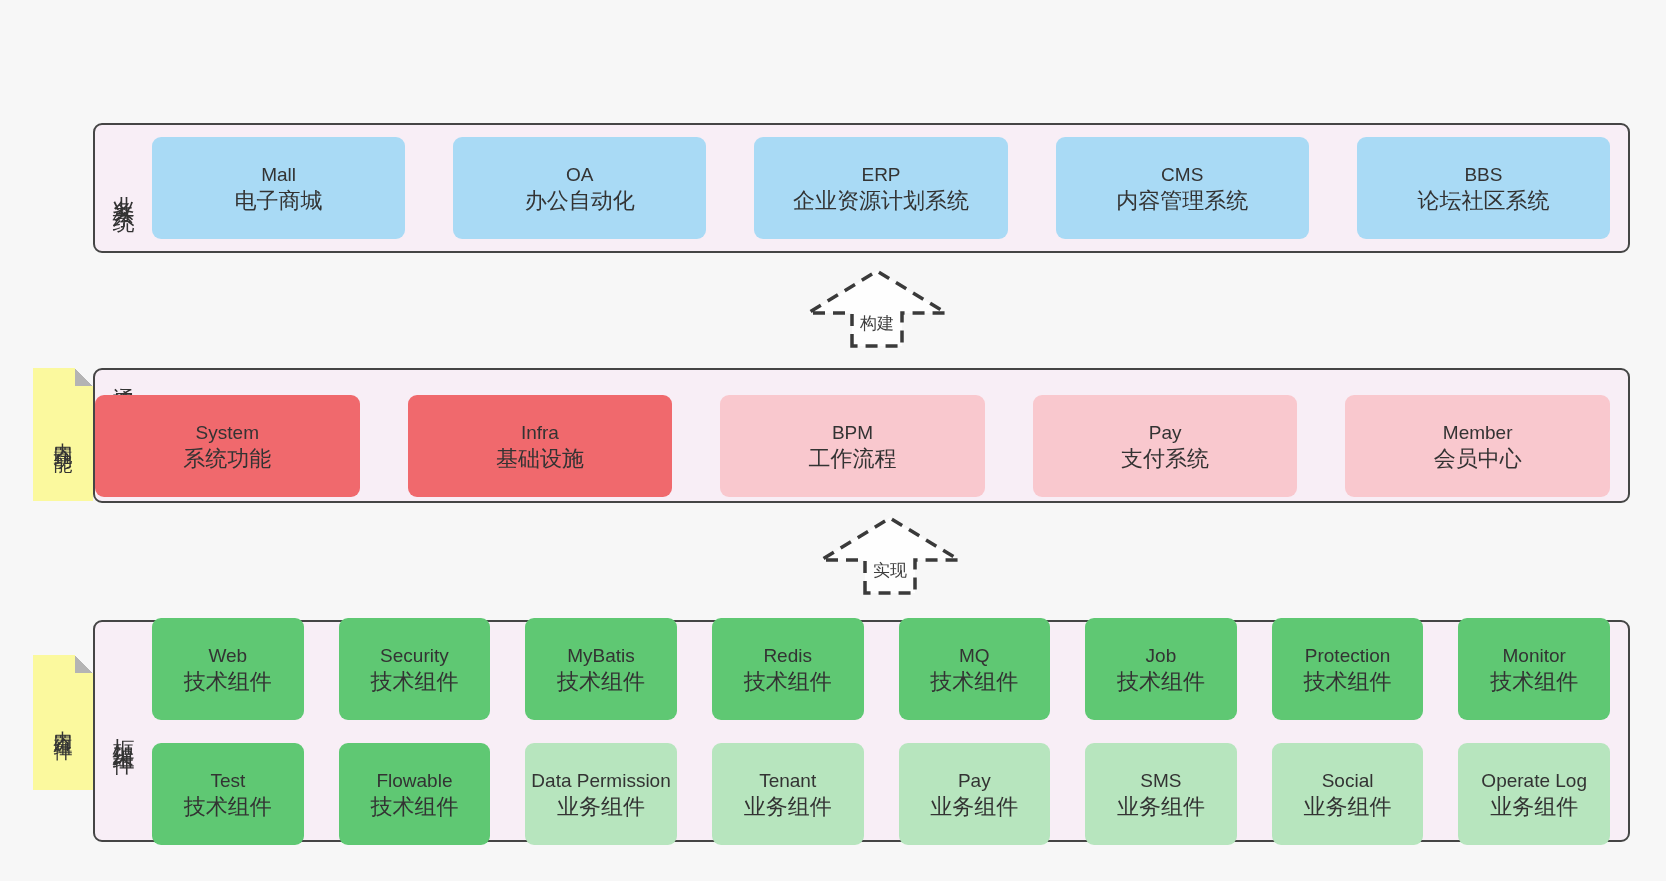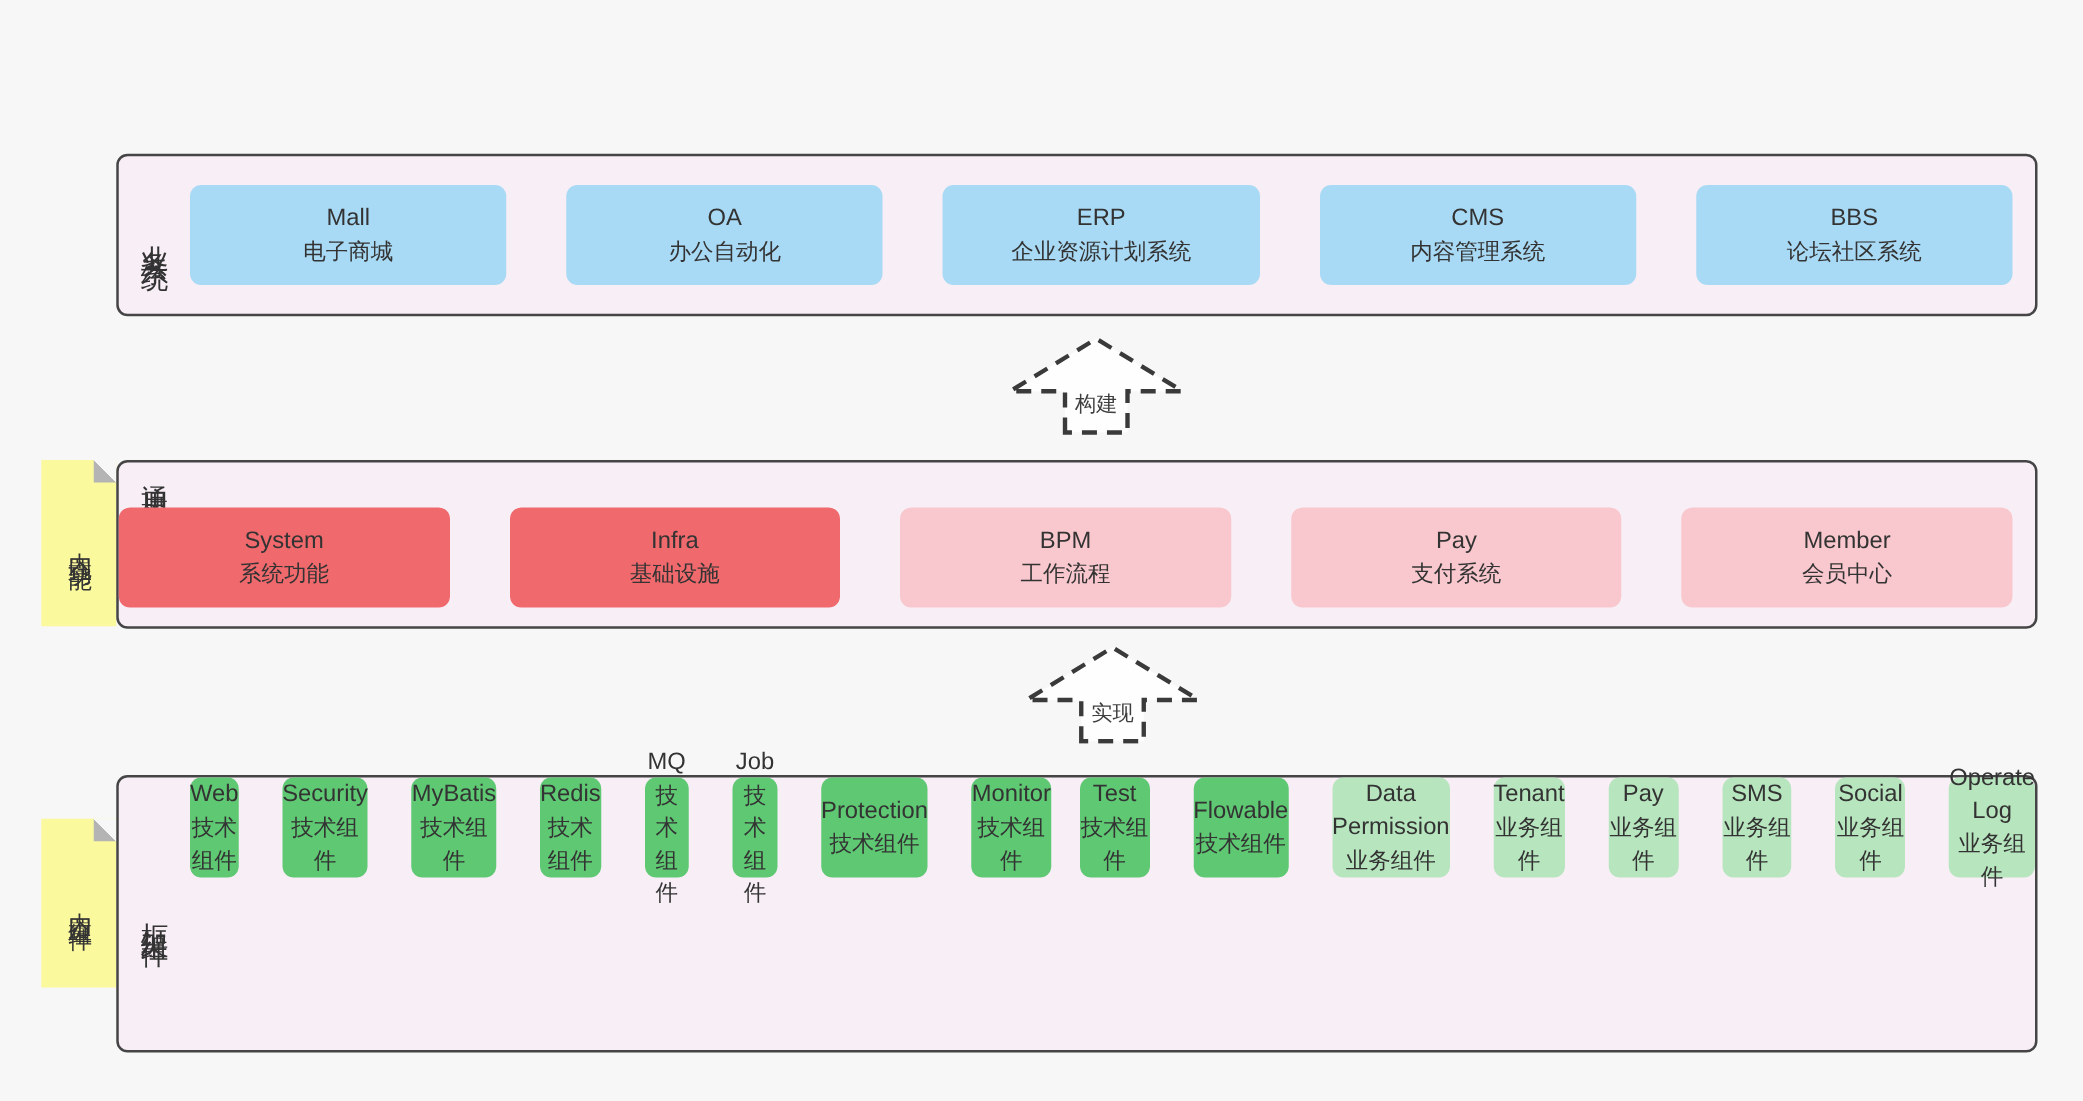--- a/index.html
+++ b/index.html
@@ -8,26 +8,26 @@
           font-family:"Liberation Sans","DejaVu Sans",sans-serif;color:#333;}
   .band{position:absolute;left:93px;width:1537px;box-sizing:border-box;
         background:#f8eef6;border:2px solid #454545;border-radius:9px;display:flex;}
   .band1{top:123px;height:130px;}
   .band2{top:368px;height:135px;flex-direction:column;}
   .band3{top:620px;height:222px;}
   .vlabel{width:57px;display:flex;align-items:center;justify-content:center;}
   .vlabel span{writing-mode:vertical-rl;text-orientation:upright;
                font-size:22px;letter-spacing:5px;color:#333;}
   .boxes{flex:1;display:flex;align-items:center;gap:48px;padding-right:18px;}
-  .rows{flex:1;display:flex;flex-direction:row;justify-content:center;gap:23px;}
+  .rows{flex:1;display:flex;flex-direction:column;justify-content:center;gap:23px;padding-right:18px;}
   .row{display:flex;gap:35px;}
-  .box{flex:1;height:80px;border-radius:9px;display:flex;flex-direction:column;
+  .box{flex:1;height:102px;border-radius:9px;display:flex;flex-direction:column;
        align-items:center;justify-content:center;text-align:center;
        font-size:19px;line-height:26px;color:#333;}
-  .box .zh{font-size:18px;}
+  .box .zh{font-size:22px;}
   .blue{background:#a9daf5;}
   .red{background:#f0696d;}
   .pink{background:#f9c8ce;}
   .gdark{background:#5fc873;}
   .glight{background:#b7e5be;text-align:center;}
   .sticky{position:absolute;left:33px;width:60px;background:#fbf99e;
           display:flex;align-items:center;justify-content:center;}
   .sticky::after{content:"";position:absolute;top:0;right:0;width:18px;height:18px;
           background:linear-gradient(to bottom left,#f7f7f7 50%,#b4b4b4 50%);}
   .sticky span{writing-mode:vertical-rl;text-orientation:upright;

